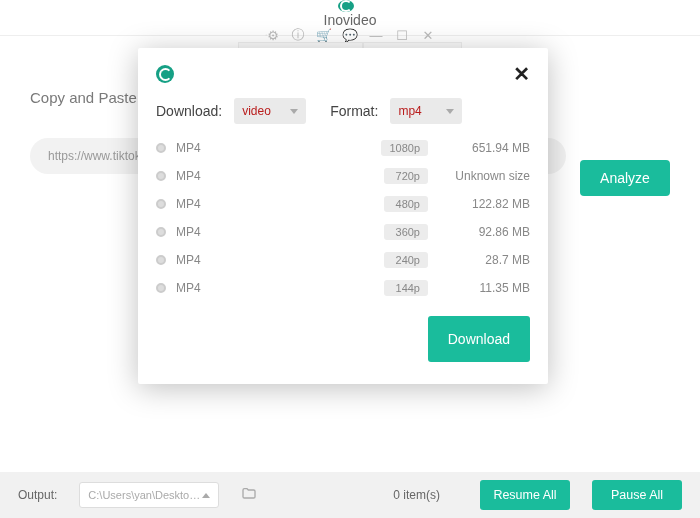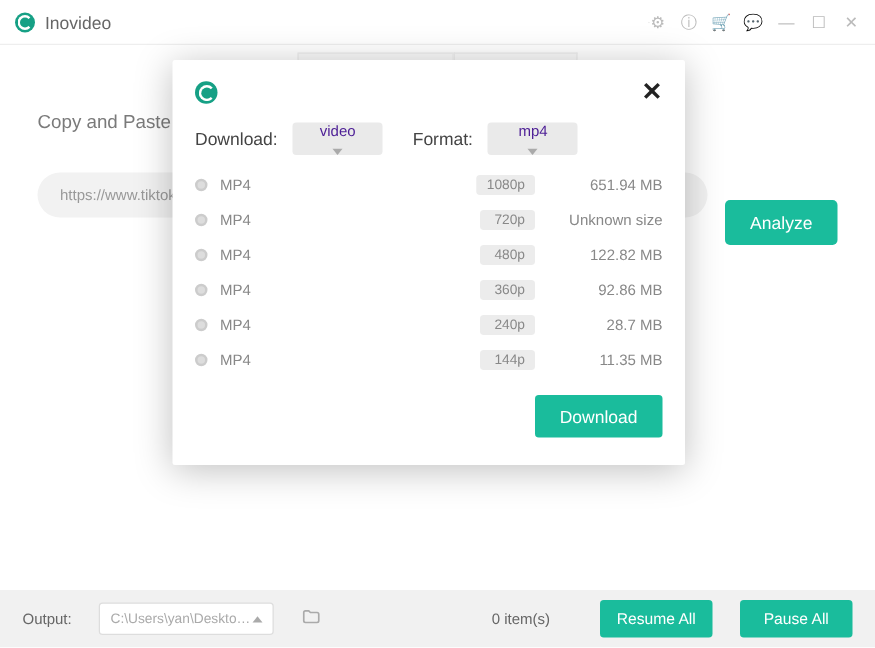--- a/index.html
+++ b/index.html
@@ -1,18 +1,18 @@
 <!DOCTYPE html>
 <html><head>
 <meta charset="utf-8">
 <style>
 * { box-sizing: border-box; margin: 0; padding: 0; font-family: -apple-system, BlinkMacSystemFont, "Segoe UI", Arial, sans-serif; }
 body { width: 700px; height: 518px; background: #fff; position: relative; overflow: hidden; font-size: 13px; color: #555; }
 
-.titlebar { height: 36px; display: flex; align-items: center; padding: 0 12px; border-bottom: 1px solid #eee; }
+.titlebar { height: 36px; display: flex; align-items: center; padding: 0 12px; border-bottom: 1px solid #eee; flex-direction: column; }
 .logo { width: 16px; height: 16px; border-radius: 50%; background: #16a085; display: inline-flex; align-items: center; justify-content: center; margin-right: 8px; }
 .logo::after { content: ""; width: 8px; height: 8px; border-radius: 50%; border: 2px solid #fff; border-right-color: transparent; }
 .app-title { font-size: 14px; color: #666; flex: 1; }
 .titlebar-icons { display: flex; gap: 12px; color: #bbb; }
 .titlebar-icons > * { width: 14px; height: 14px; display: inline-flex; align-items: center; justify-content: center; cursor: pointer; }
 
 .tabs { display: flex; justify-content: center; margin-top: 6px; }
 .tabs > div { padding: 6px 24px; font-size: 13px; border: 1px solid #eee; background: #fafafa; color: #888; }
 .tabs > div.active { color: #16a085; border-bottom-color: #fff; }
 
@@ -29,31 +29,31 @@
 .bottom-btn { width: 90px; height: 30px; border: none; border-radius: 3px; background: #1abc9c; color: #fff; font-size: 12.5px; cursor: pointer; }
 
 .modal { position: absolute; top: 48px; left: 138px; width: 410px; background: #fff; box-shadow: 0 4px 30px rgba(0,0,0,0.25); border-radius: 2px; padding: 16px 18px 22px; }
 .modal-header { display: flex; align-items: center; justify-content: space-between; margin-bottom: 14px; }
 .modal-logo { width: 18px; height: 18px; border-radius: 50%; background: #16a085; display: inline-flex; align-items: center; justify-content: center; }
 .modal-logo::after { content: ""; width: 9px; height: 9px; border-radius: 50%; border: 2px solid #fff; border-right-color: transparent; }
 .close-btn { font-size: 20px; font-weight: bold; color: #222; cursor: pointer; line-height: 1; }
 
 .selectors { display: flex; align-items: center; gap: 12px; margin-bottom: 14px; }
 .selector-label { font-size: 14px; color: #444; }
-.selector { width: 72px; height: 26px; background: #eaeaea; border-radius: 3px; display: flex; align-items: center; justify-content: space-between; padding: 0 8px; font-size: 12px; color: #4c1d95; cursor: pointer; flex-direction: column; }
+.selector { width: 72px; height: 26px; background: #eaeaea; border-radius: 3px; display: flex; align-items: center; justify-content: space-between; padding: 0 8px; font-size: 12px; color: #b91c1c; cursor: pointer; }
 .caret { width: 0; height: 0; border-left: 4px solid transparent; border-right: 4px solid transparent; border-top: 5px solid #aaa; }
 
 .format-list { display: flex; flex-direction: column; gap: 8px; margin-bottom: 18px; }
 .format-row { display: flex; align-items: center; gap: 10px; padding: 2px 0; }
 .radio { width: 10px; height: 10px; border-radius: 50%; border: 2px solid #ccc; background: #ddd; cursor: pointer; }
 .fmt-name { flex: 1; font-size: 12px; color: #888; }
 .res-badge { font-size: 11px; color: #888; background: #ececec; border-radius: 3px; padding: 2px 8px; min-width: 44px; text-align: right; }
 .fmt-size { width: 92px; text-align: right; font-size: 12px; color: #888; }
 
-.download-btn { display: block; margin-left: auto; height: 34px; padding: 0 20px; border: none; border-radius: 3px; background: #1abc9c; color: #fff; font-size: 14px; cursor: pointer; }
+.download-btn { display: block; margin-left: auto; height: 46px; padding: 0 20px; border: none; border-radius: 3px; background: #1abc9c; color: #fff; font-size: 14px; cursor: pointer; }
 </style>
 </head>
 <body>
 
 <div class="titlebar">
   <span class="logo"></span>
   <span class="app-title">Inovideo</span>
   <div class="titlebar-icons">
     <span>
       <svg viewBox="0 0 24 24" width="14" height="14" fill="none" stroke="currentColor" stroke-width="2">

